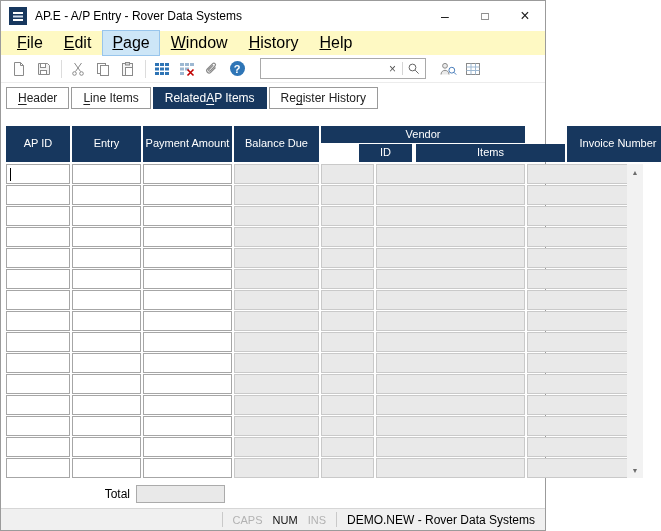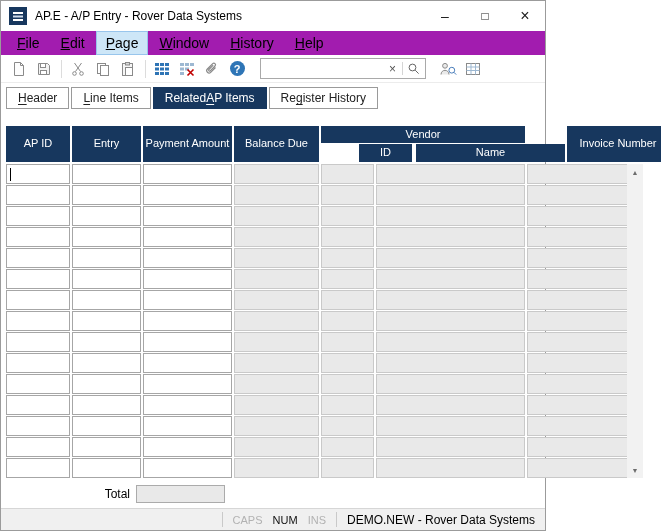--- a/index.html
+++ b/index.html
@@ -23,21 +23,21 @@
   
   .titlebar{height:30px;display:flex;align-items:center;padding-left:8px;background:#fff;}
   .app-icon{width:18px;height:18px;margin-right:8px;flex:0 0 auto;}
   .title-text{font-size:12px;white-space:nowrap;}
   .win-controls{margin-left:auto;display:flex;height:100%;}
   .win-btn{width:40px;height:100%;display:flex;align-items:center;justify-content:center;font-size:14px;color:#222;cursor:default;}
   .win-btn.max{font-size:12px;}
   .win-btn.close{font-size:16px;}
 
   
-  .menubar{display:flex;align-items:center;height:24px;padding:0 6px;font-size:14px;background:#a21caf;}
+  .menubar{display:flex;align-items:center;height:24px;padding:0 6px;font-size:16px;background:#fef9c3;}
   .menu-item{padding:3px 9px;margin-right:1px;border:1px solid transparent;}
   .menu-item.active{background:var(--hl);border:1px solid #98c5ec;}
 
   
   .toolbar{display:flex;align-items:center;height:28px;padding:0 6px;background:#fff;border-bottom:1px solid #ececec;}
   .tool{width:24px;height:22px;display:flex;align-items:center;justify-content:center;margin-right:1px;}
   .tool-sep{width:1px;height:18px;background:#dcdcdc;margin:0 4px;}
   .help-badge{width:15px;height:15px;border-radius:50%;background:#2E75B6;color:#fff;font-size:11px;font-weight:bold;display:flex;align-items:center;justify-content:center;}
   .search-box{display:flex;align-items:center;height:21px;width:166px;border:1px solid #a9a9a9;background:#fff;margin-left:10px;padding:0 3px 0 5px;}
   .search-input{border:none;outline:none;flex:1;min-width:0;font-size:12px;font-family:"Liberation Sans",sans-serif;background:transparent;}
@@ -233,21 +233,21 @@
   <div class="table-area">
     <div class="thead">
       <div class="hcell c0">AP ID</div>
       <div class="hcell c1">Entry</div>
       <div class="hcell c2">Payment Amount</div>
       <div class="hcell c3">Balance Due</div>
       <div class="vgroup">
         <div class="hcell vtop">Vendor</div>
         <div class="vsub">
           <div class="hcell c4">ID</div>
-          <div class="hcell c5">Name</div>
+          <div class="hcell c5">Items</div>
         </div>
       </div>
       <div class="hcell c6">Invoice Number</div>
       <div class="hcell cfill"></div>
     </div>
     <div class="tbody">
         <div class="trow">
           <div class="tcell c0 editable"><span class="caret"></span></div>
           <div class="tcell c1 editable"></div>
           <div class="tcell c2 editable"></div>

